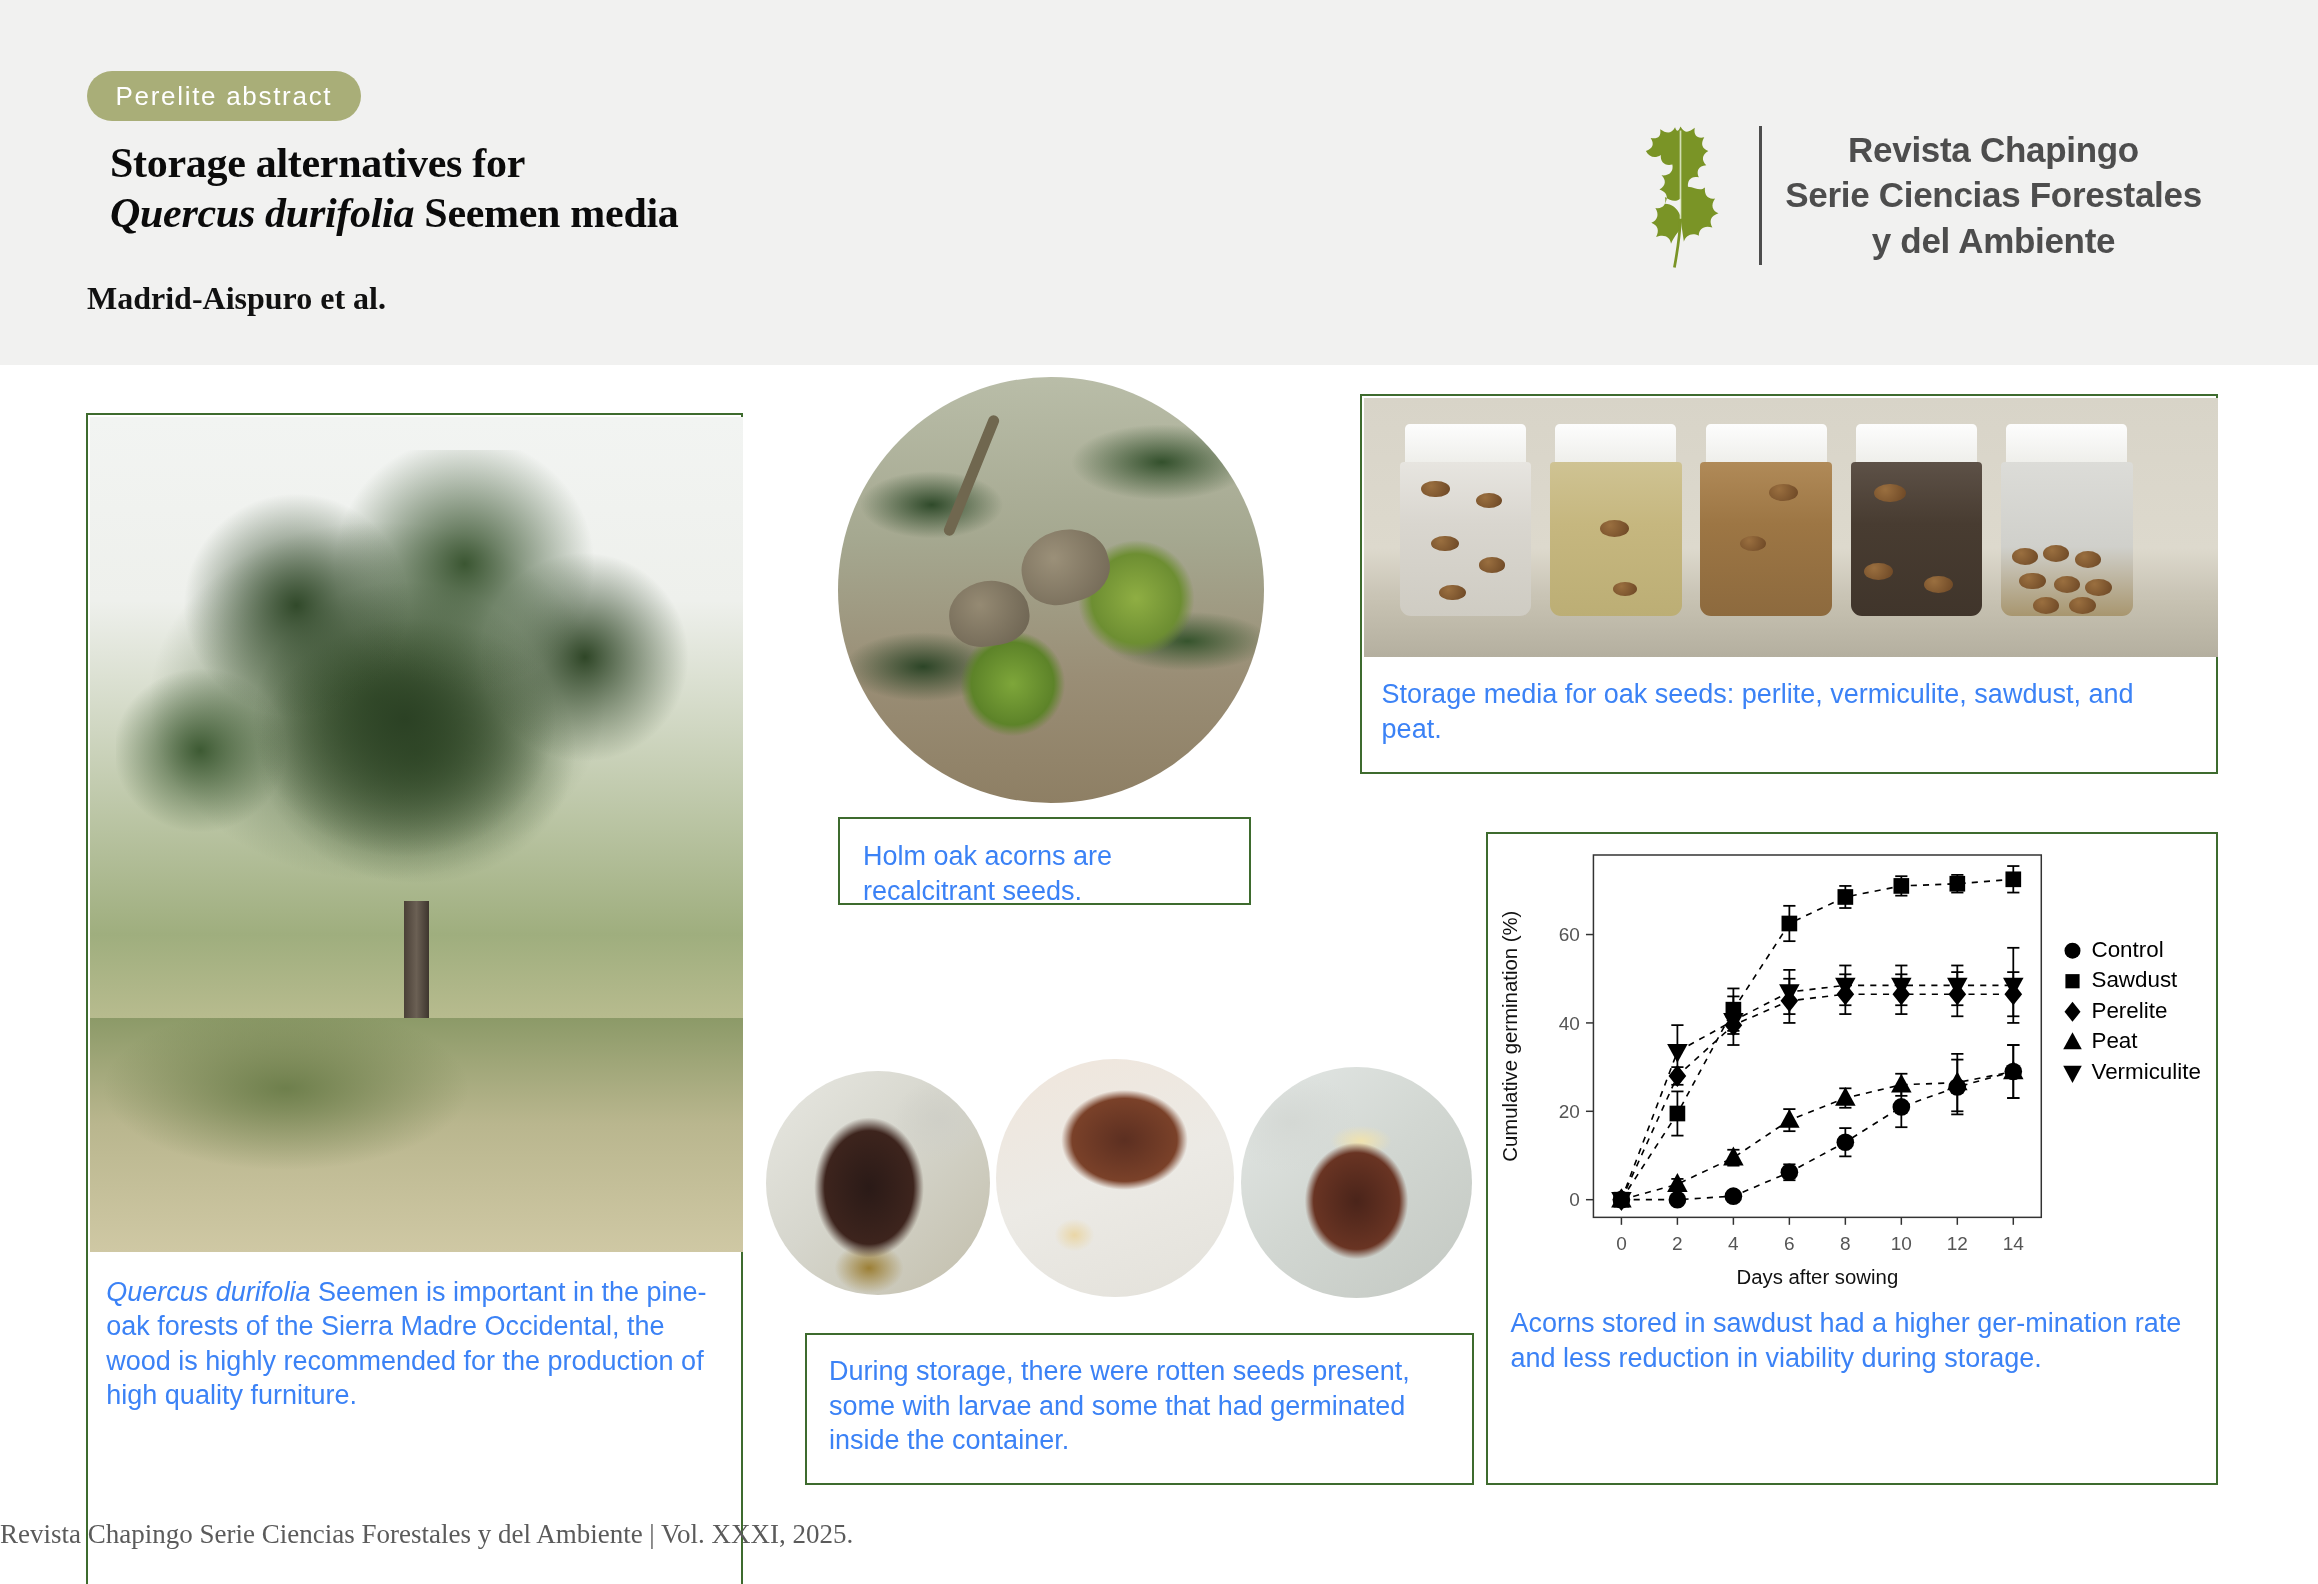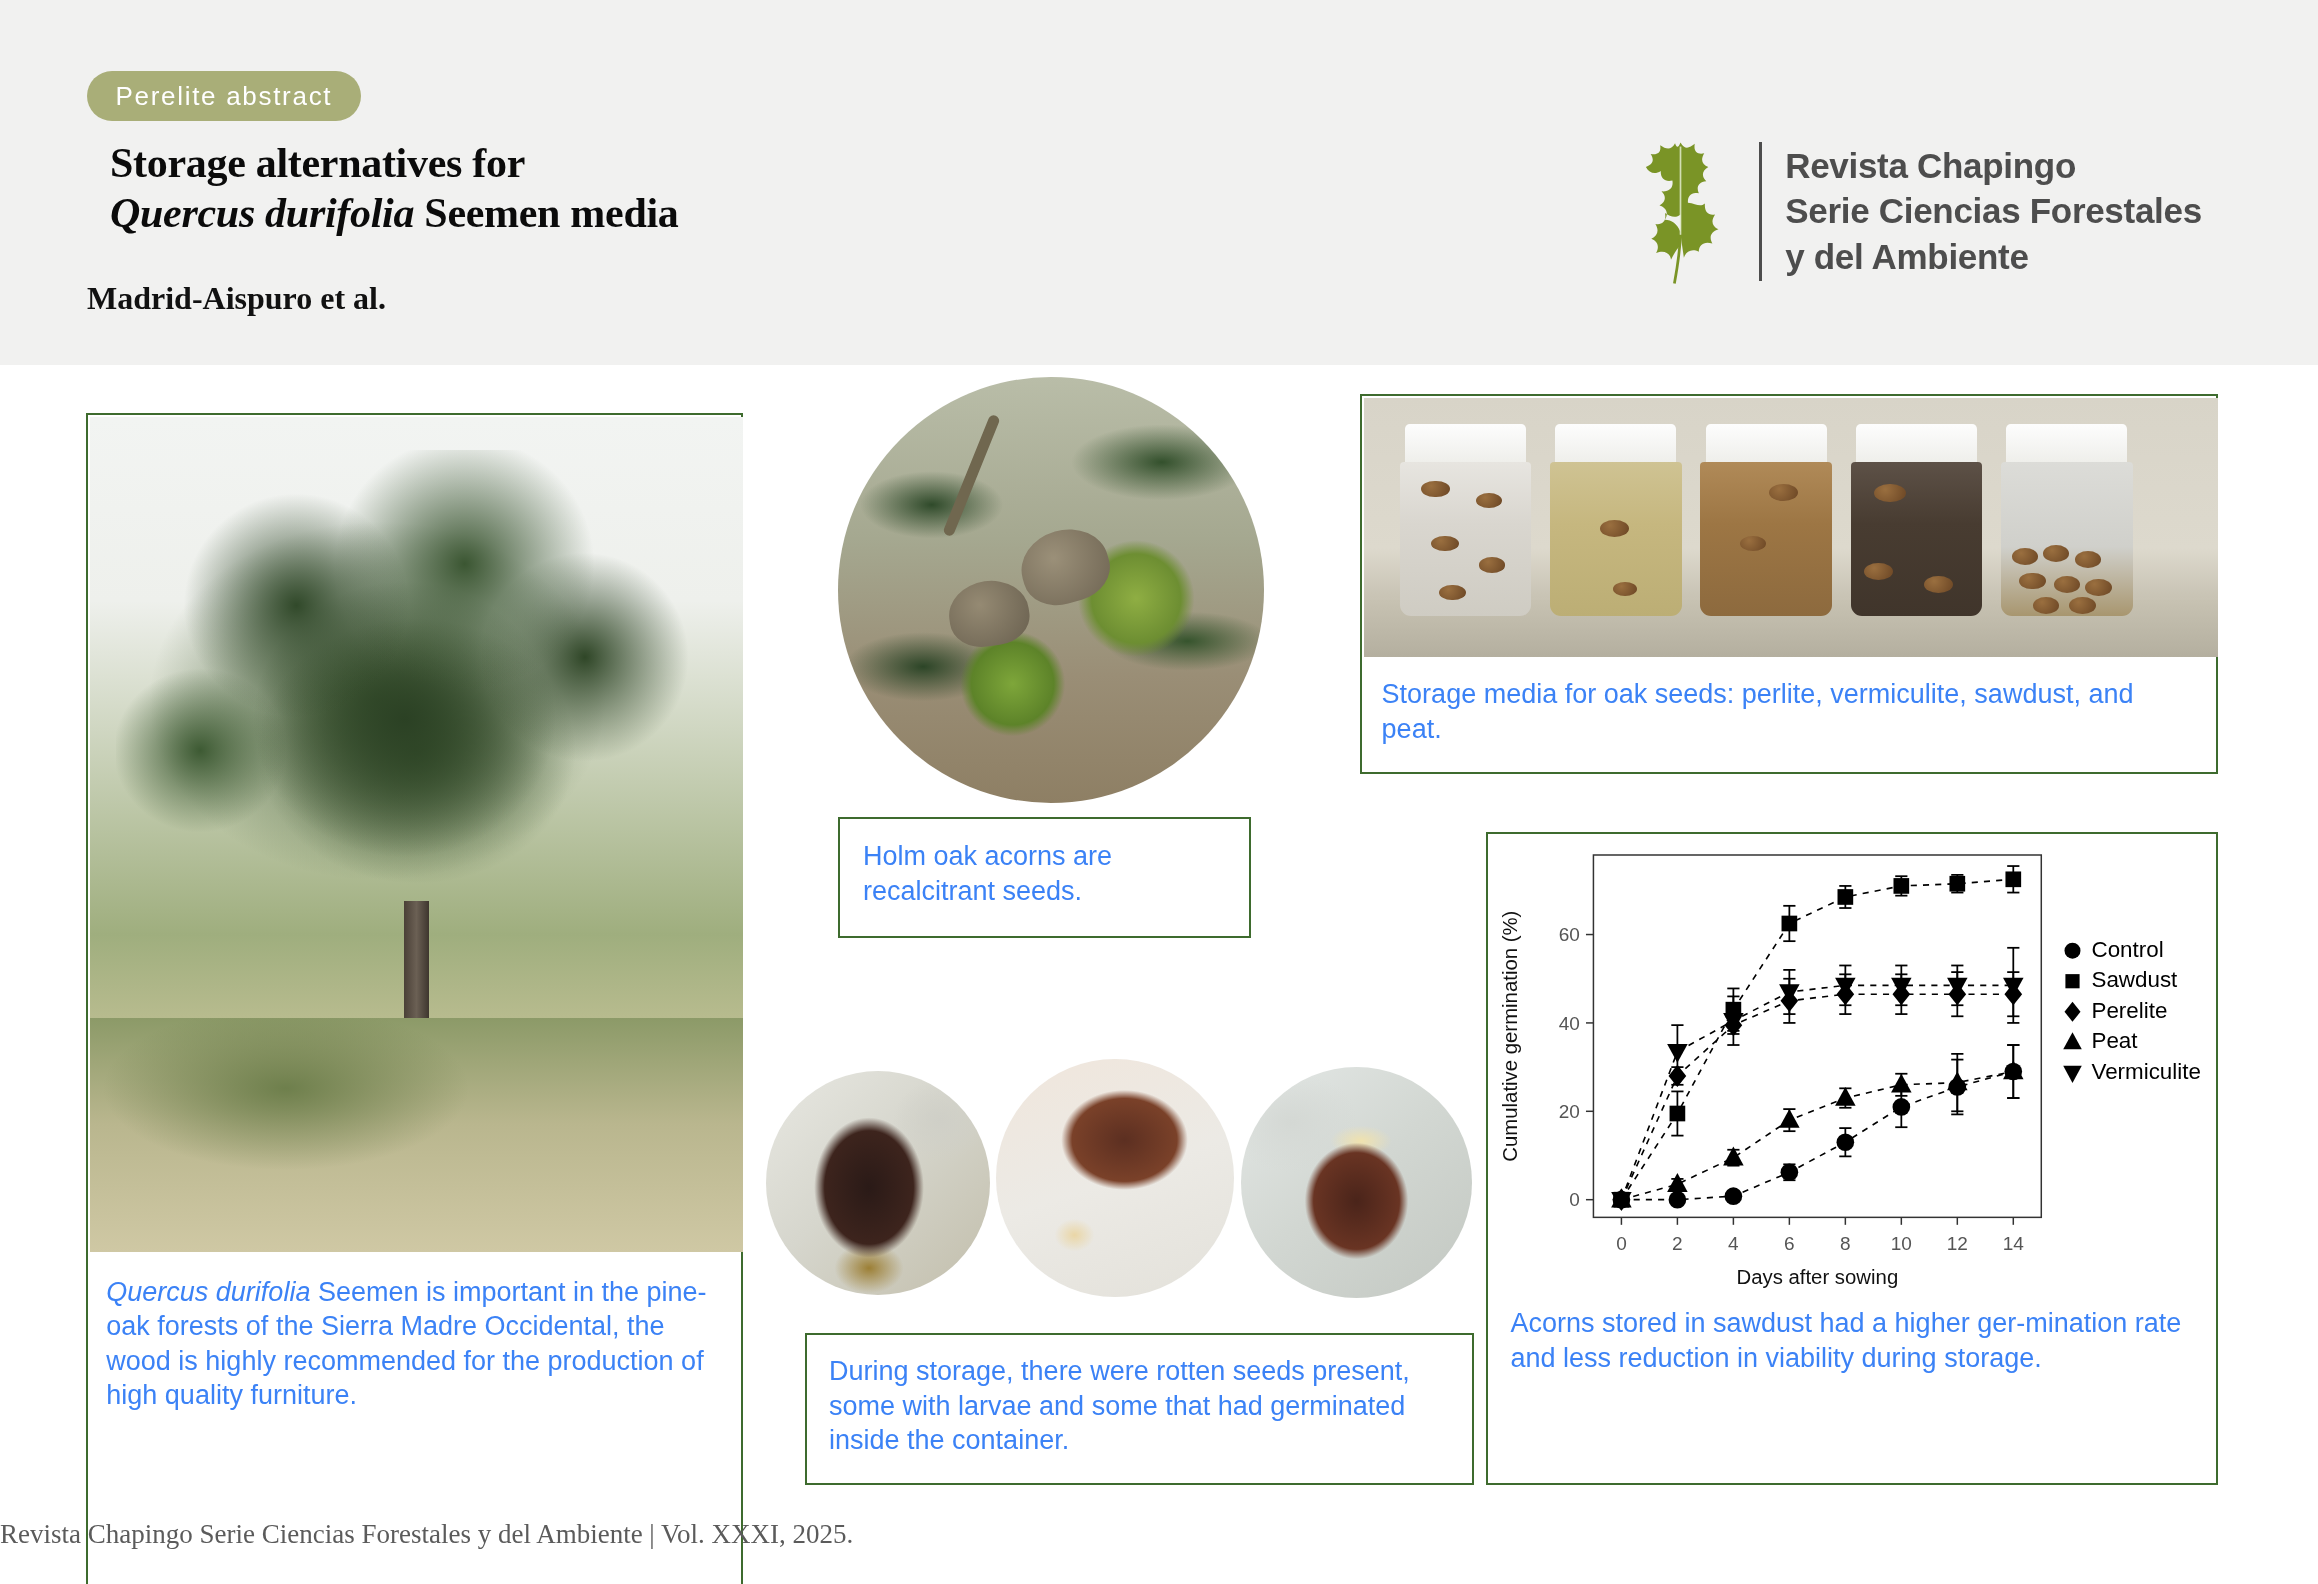--- a/index.html
+++ b/index.html
@@ -44,22 +44,22 @@
   #authors {
     position: absolute; left: 87px; top: 280px;
     font-family: "Liberation Serif", serif;
     font-size: 32px;
     font-weight: bold;
     color: #111;
   }
 
   
   #logo {
-    position: absolute; left: 1609px; top: 133px;
-    display: flex; align-items: center; gap: 0px;
+    position: absolute; left: 1609px; top: 117px;
+    display: flex; align-items: center; gap: 0px; text-align: center;
   }
   #logo-leaf { width: 143px; height: 156px; position: relative; }
   #logo-rule {
     width: 3.4px; height: 139px; background: #4d4d4d; margin: 0 23px 0 6.8px;
   }
   #logo-text {
     font-family: "Liberation Sans", sans-serif;
     color: #4d4d4d;
     font-weight: bold;
     font-size: 35px;
@@ -139,21 +139,21 @@
     position: absolute; left: 26%; top: 48%; width: 80px; height: 65px;
     border-radius: 50% 50% 42% 42%;
     background: radial-gradient(circle at 40% 35%, #958a73, #685f4e);
     transform: rotate(-8deg);
   }
   .acorn-branch {
     position: absolute; background: #70674f; border-radius: 5.4px;
   }
 
   
-  #acorn-caption-panel { left: 838px; top: 817px; width: 413px; height: 121px; }
+  #acorn-caption-panel { left: 838px; top: 817px; width: 413px; height: 88px; }
   #acorn-caption { padding: 20.4px 23px; }
 
   
   .seed-circle { position: absolute; border-radius: 50%; overflow: hidden; }
   #seed1 {
     left: 766px; top: 1071px; width: 224px; height: 224px;
     background:
       radial-gradient(ellipse 36% 46% at 46% 52%, #2a1a17 0%, #3d241d 55%, rgba(61,36,29,0) 68%),
       radial-gradient(ellipse 22% 16% at 46% 88%, #9c7f35 0%, rgba(156,127,53,0) 70%),
       radial-gradient(ellipse 30% 26% at 78% 22%, #cfcfc7 0%, rgba(207,207,199,0) 70%),

